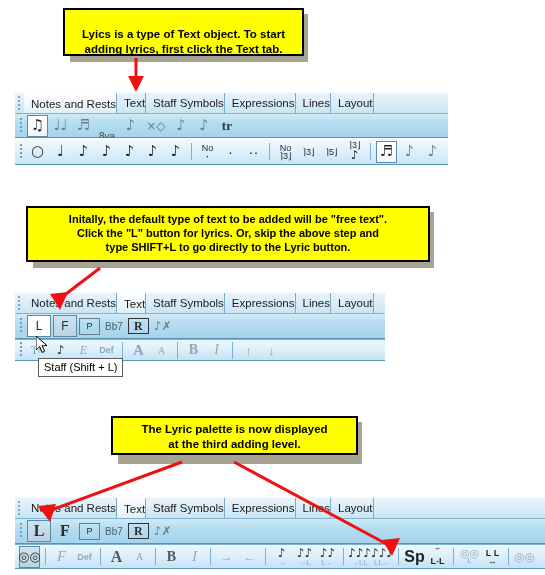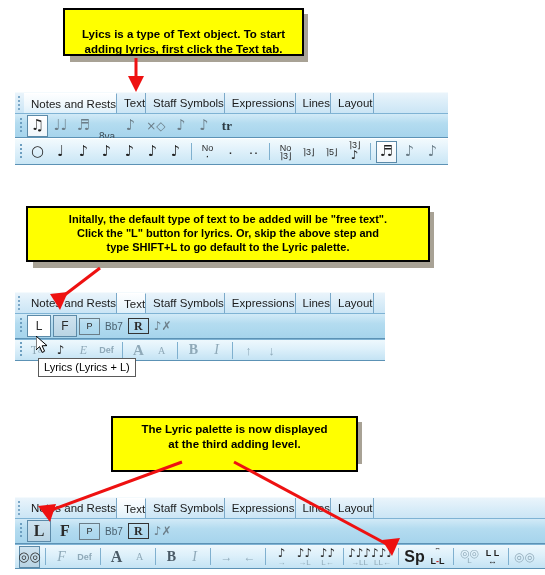--- a/index.html
+++ b/index.html
@@ -259,21 +259,21 @@
       <span class="tbtn">
           <span class="mg mg-gray">♪</span>
         </span>
     </div>
   </div>
 
   <div class="callout-shadow" style="left:33px; top:212px; width:401px; height:56px;"></div>
   <div class="callout" style="left:26px; top:206px; width:404px; height:56px; font-size:11px; padding-top:4px;">
     <span class="cal-line">Initally, the default type of text to be added will be "free text".</span>
     <span class="cal-line">Click the "L" button for lyrics.  Or, skip the above step and</span>
-    <span class="cal-line">type SHIFT+L to go default to the Lyric palette.</span>
+    <span class="cal-line">type SHIFT+L to go directly to the Lyric button.</span>
   </div>
 
   <div class="toolgroup" style="left:15px; top:292px; width:370px;">
 
     <div class="tabstrip">
       <span class="grip"></span>
       <span class="tab first">Notes and Rests</span>
       <span class="tab active">Text</span>
       <span class="tab">Staff Symbols</span>
       <span class="tab">Expressions</span>
@@ -311,24 +311,24 @@
       <span class="tbtn ghost" style="font-size:13px;">↑</span>
       <span class="tbtn ghost" style="font-size:13px;">↓</span>
     </div>
   </div>
 
   <div class="cursor-arrow" style="left:36px; top:336px;">
     <svg width="14" height="19" viewBox="0 0 14 19">
       <polygon points="0,0 0,14 3.6,10.6 6.2,16.4 8.6,15.2 6.1,9.8 11,9.6" fill="#ffffff" stroke="#000000" stroke-width="1"></polygon>
     </svg>
   </div>
-  <div class="tooltip" style="left:38px; top:358px;">Lyrics (Lyrics + L)</div>
+  <div class="tooltip" style="left:38px; top:358px;">Staff (Shift + L)</div>
 
   <div class="callout-shadow" style="left:118px; top:422px; width:244px; height:42px;"></div>
-  <div class="callout" style="left:111px; top:416px; width:247px; height:56px; font-size:11.5px; padding-top:4px;">
+  <div class="callout" style="left:111px; top:416px; width:247px; height:39px; font-size:11.5px; padding-top:4px;">
     <span class="cal-line">The Lyric palette is now displayed</span>
     <span class="cal-line">at the third adding level.</span>
   </div>
 
   <div class="toolgroup" style="left:15px; top:497px; width:530px;">
 
     <div class="tabstrip">
       <span class="grip"></span>
       <span class="tab first">Notes and Rests</span>
       <span class="tab active">Text</span>

